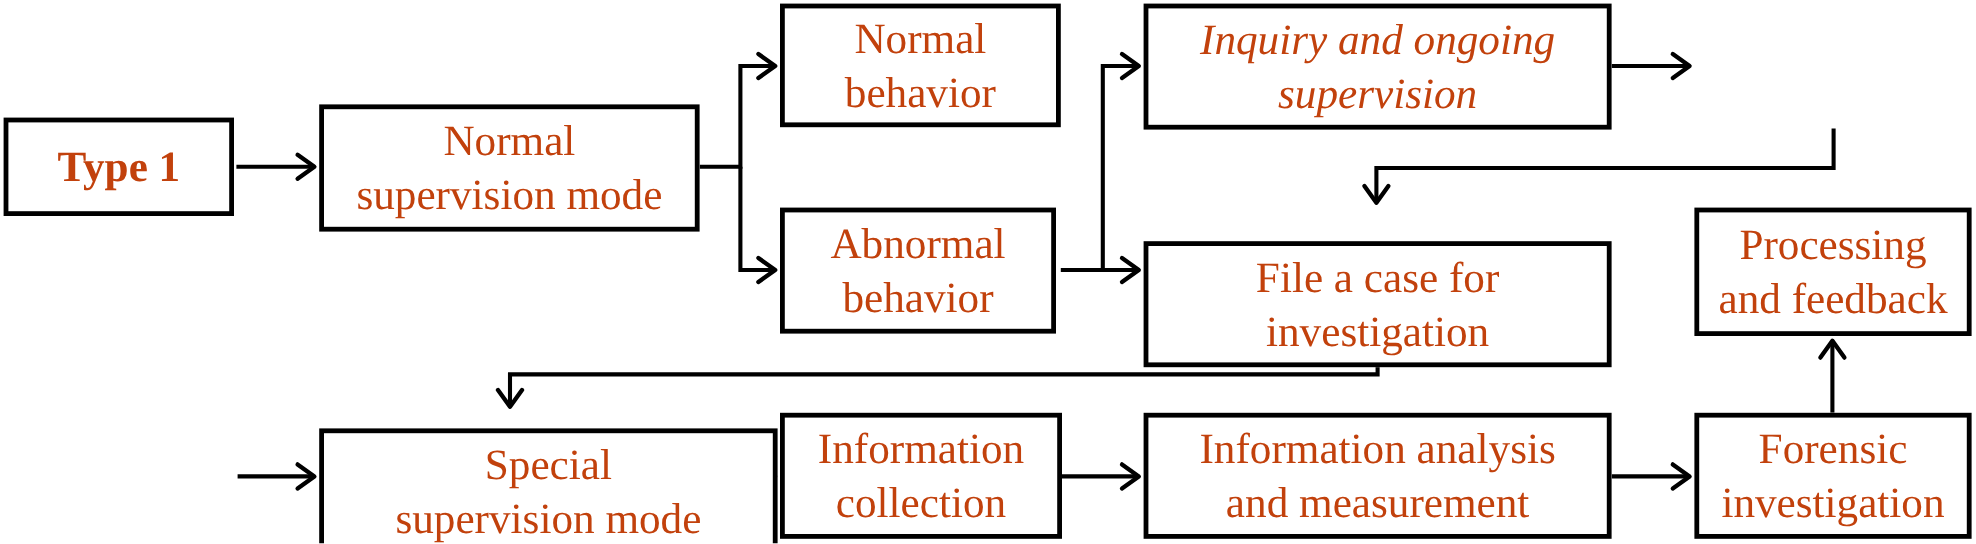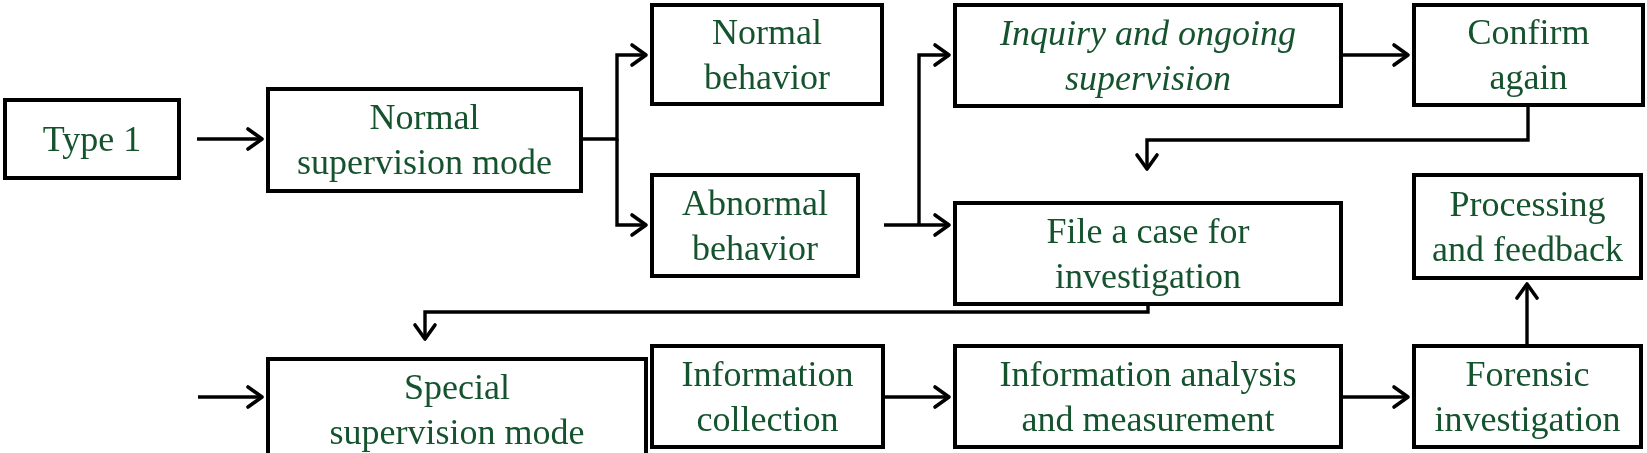--- a/index.html
+++ b/index.html
@@ -20,39 +20,39 @@
     left: 0;
     top: 0;
     width: 1647px;
     height: 453px;
   }
   .flow-box {
     position: absolute;
     box-sizing: border-box;
     border: 4px solid #000000;
     background: #ffffff;
-    color: #14532d;
+    color: #c2410c;
     display: flex;
     align-items: center;
     justify-content: center;
     text-align: center;
     white-space: pre-line;
     font-size: 36px;
     line-height: 1.25;
     padding: 18px 4px;
   }
   
-  .b-type1   { left: 3px;    top: 98px;  width: 178px; height: 82px;  }
+  .b-type1   { left: 3px;    top: 98px;  width: 192px; height: 82px; font-weight: bold;  }
   .b-type2   { left: 3px;    top: 355px; width: 195px; height: 83px;  }
   
   .b-nsm     { left: 266px;  top: 87px;  width: 317px; height: 106px; }
   .b-ssm     { left: 266px;  top: 343px; width: 382px; height: 106px; margin-top: 14px; }
   
   .b-nb      { left: 650px;  top: 3px;   width: 234px; height: 103px; }
-  .b-ab      { left: 650px;  top: 173px; width: 210px; height: 105px; }
+  .b-ab      { left: 650px;  top: 173px; width: 230px; height: 105px; }
   .b-ic      { left: 650px;  top: 344px; width: 235px; height: 105px; }
   
   .b-inq     { left: 953px;  top: 3px;   width: 390px; height: 105px; font-style: italic; }
   .b-file    { left: 953px;  top: 173px; width: 390px; height: 105px; margin-top: 28px; }
   .b-iam     { left: 953px;  top: 344px; width: 390px; height: 105px; }
   
   .b-conf    { left: 1412px; top: 3px;   width: 233px; height: 104px; }
   .b-proc    { left: 1412px; top: 173px; width: 231px; height: 107px; }
   .b-for     { left: 1412px; top: 344px; width: 231px; height: 105px; }
 </style>
@@ -91,22 +91,20 @@
 
   <div class="flow-box b-nb">Normal
 behavior</div>
 
   <div class="flow-box b-ab">Abnormal
 behavior</div>
 
   <div class="flow-box b-inq">Inquiry and ongoing
 supervision</div>
 
-  <div class="flow-box b-conf">Confirm
-again</div>
 
   <div class="flow-box b-file">File a case for
 investigation</div>
 
   <div class="flow-box b-proc">Processing
 and feedback</div>
 
 
   <div class="flow-box b-ssm">Special
 supervision mode</div>

